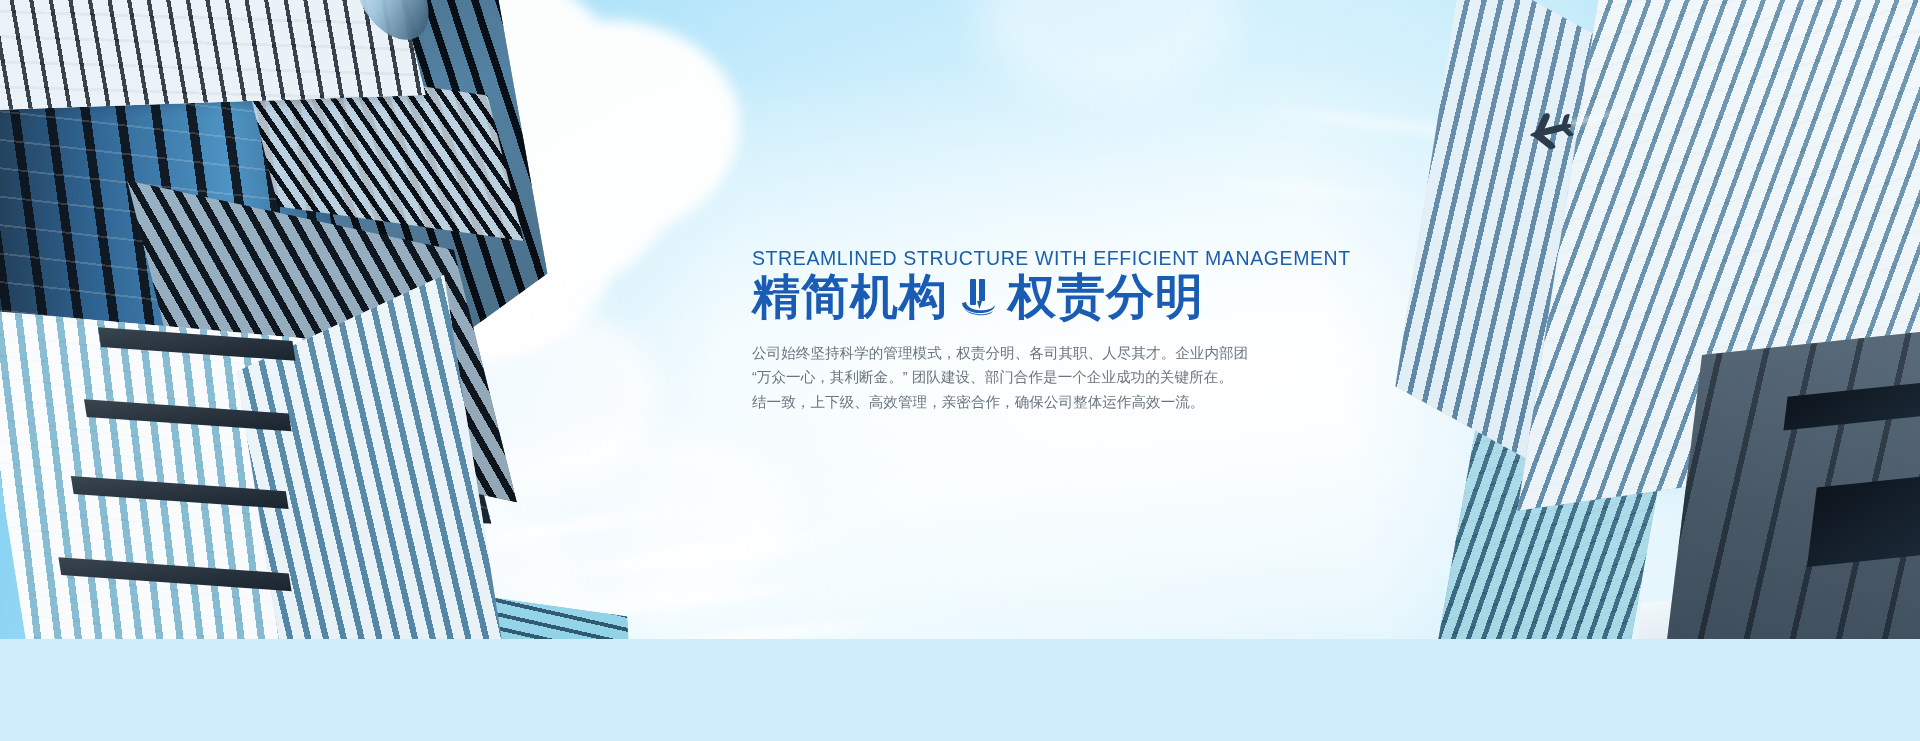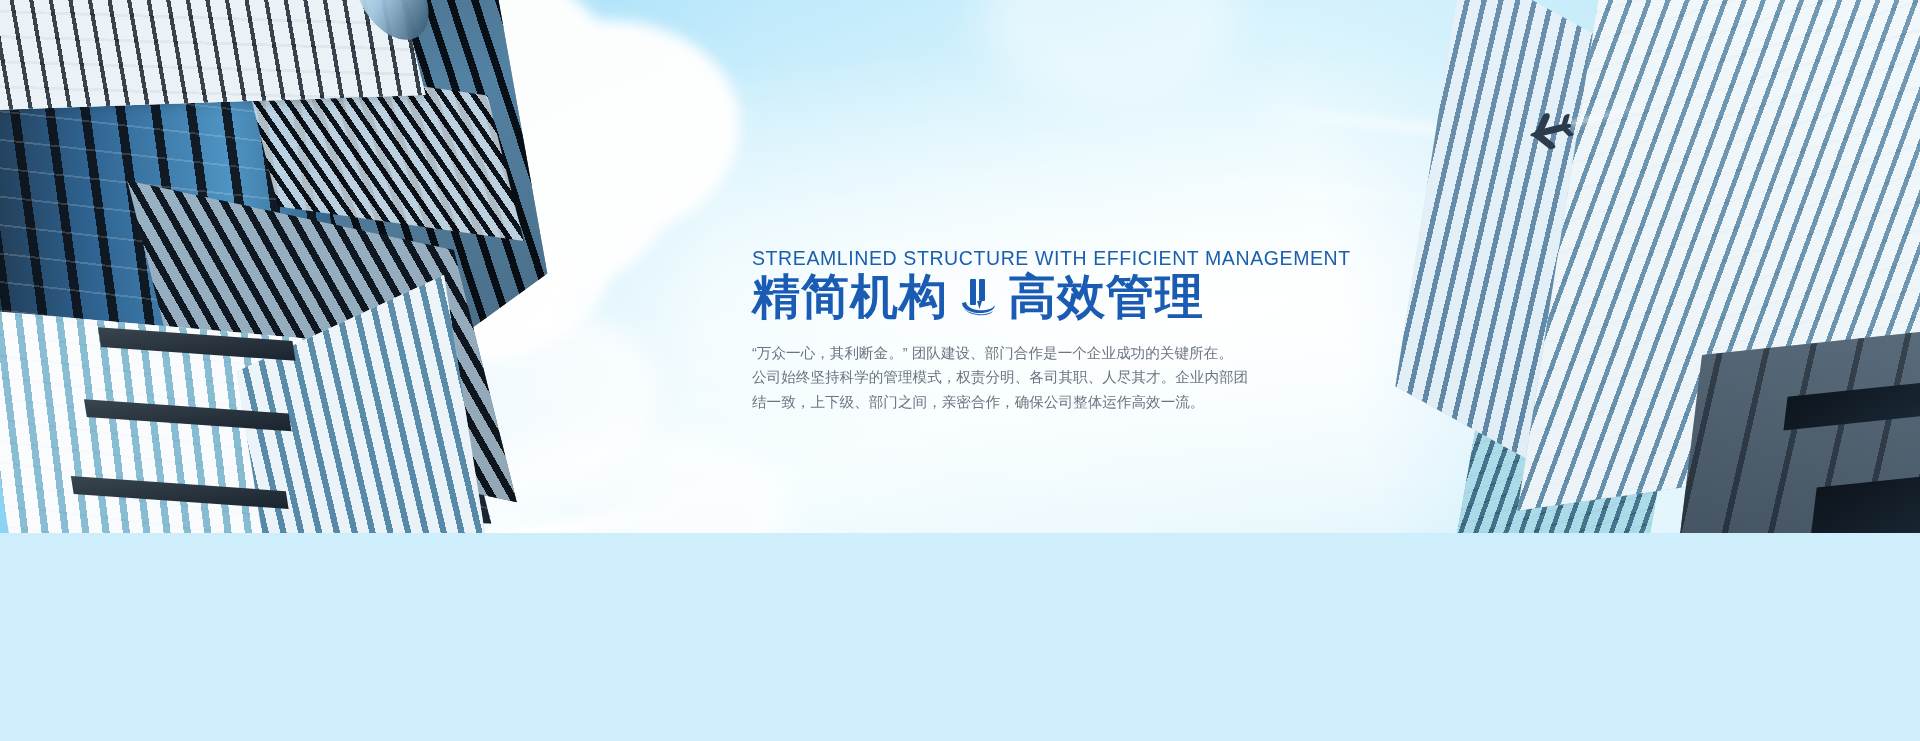--- a/index.html
+++ b/index.html
@@ -5,21 +5,21 @@
   * { margin:0; padding:0; box-sizing:border-box; }
   html, body {
     width:1920px; height:741px;
     overflow:hidden;
     font-family:"Liberation Sans", sans-serif;
     background:#cfeefc;
   }
 
   .banner {
     position:relative;
-    width:1920px; height:533px;
+    width:1920px; height:639px;
     overflow:hidden;
   }
 
   
   .sky {
     position:absolute; inset:0;
     background:
       radial-gradient(120% 90% at 62% 58%, #ffffff 0%, rgba(255,255,255,0) 55%),
       linear-gradient(160deg, #9fdcf7 0%, #bfe9fb 22%, #dff6fd 45%, #f2fcff 62%, #e6f7fd 80%, #d5f0fb 100%);
   }
@@ -464,24 +464,24 @@
       <span class="brand-mark">
         <svg viewBox="0 0 40 48" width="40" height="48" aria-hidden="true">
           <rect x="12" y="4" width="6" height="26" rx="1" fill="#1a5bb4"></rect>
           <rect x="21" y="4" width="6" height="22" rx="1" fill="#1a5bb4"></rect>
           <path d="M19 26 L24 26 L21.5 34 Z" fill="#1a5bb4"></path>
           <path d="M4 28 C4 40, 36 42, 37 30 C33 38, 9 37, 8 27 Z" fill="#1a5bb4"></path>
           <path d="M6 33 C9 41, 31 43, 35 36 C29 41, 11 40, 6 33 Z" fill="#1a5bb4" opacity="0.85"></path>
         </svg>
       </span>
 
-      <span class="headline">高效管理</span>
+      <span class="headline">权责分明</span>
     </div>
 
     <div class="body-copy">
+      <p>公司始终坚持科学的管理模式，权责分明、各司其职、人尽其才。企业内部团</p>
       <p>“万众一心，其利断金。” 团队建设、部门合作是一个企业成功的关键所在。</p>
-      <p>公司始终坚持科学的管理模式，权责分明、各司其职、人尽其才。企业内部团</p>
-      <p>结一致，上下级、部门之间，亲密合作，确保公司整体运作高效一流。</p>
+      <p>结一致，上下级、高效管理，亲密合作，确保公司整体运作高效一流。</p>
     </div>
 
   </div>
 
 </div>
 
 </body></html>

